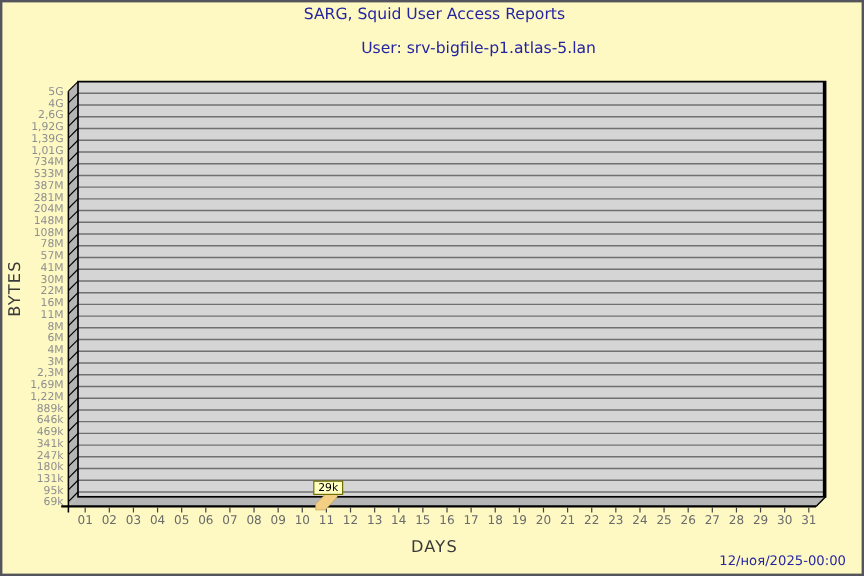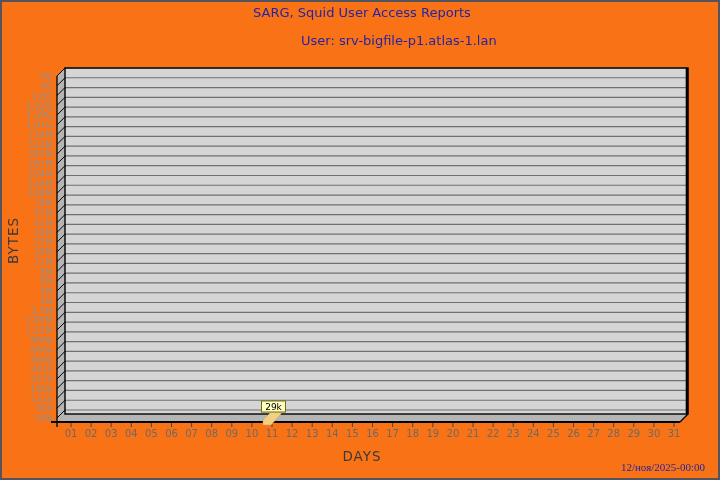--- a/index.html
+++ b/index.html
@@ -1,48 +1,48 @@
 <!DOCTYPE html>
 <html><head>
 <meta charset="utf-8">
 <style>
   html,body{margin:0;padding:0;background:#9a9aa8;font-family:"DejaVu Sans",sans-serif;}
   .page{
     position:relative;width:720px;height:480px;box-sizing:border-box;
-    background:#f97316;border:2px solid #54545c;overflow:hidden;
+    background:#fef9c3;border:2px solid #54545c;overflow:hidden;
   }
   .title-line{
     position:absolute;left:0;top:3px;width:720px;text-align:center;
     font-size:13px;color:#2525a2;white-space:pre;
   }
   .subtitle{
     position:absolute;left:299px;font-size:13px;color:#2525a2;white-space:pre;
   }
   .subtitle.period{top:17px;}
   .subtitle.user{top:31px;}
   .y-axis-title{
     position:absolute;left:3px;top:192px;height:92px;
     writing-mode:vertical-rl;transform:rotate(180deg);
     font-size:13.5px;color:#3a3a3a;letter-spacing:1px;text-align:center;
   }
   .x-axis-title{
     position:absolute;left:0;top:446px;width:720px;text-align:center;
     font-size:13.5px;color:#3a3a3a;letter-spacing:1px;
   }
   .timestamp{
-    position:absolute;right:13px;top:459px;font-size:11px;color:#2525a2;white-space:pre;font-family:Liberation Serif, serif;
+    position:absolute;right:13px;top:459px;font-size:11px;color:#2525a2;white-space:pre;
   }
   svg{position:absolute;left:0;top:0;}
 </style>
 </head>
 <body>
 
 <div class="page">
   <div class="title-line">SARG, Squid User Access Reports</div>
-  <div class="subtitle user">User: srv-bigfile-p1.atlas-1.lan</div>
+  <div class="subtitle user">User: srv-bigfile-p1.atlas-5.lan</div>
 
   <svg id="chart" width="720" height="480" viewBox="0 0 720 480">
       <polygon points="55,74 63,66 63,412 55,420" fill="#b5b5b5"></polygon>
       <polygon points="55,420 63,412 686,412 678,420" fill="#b5b5b5"></polygon>
       <rect x="63" y="66" width="623" height="346" fill="#d5d5d5"></rect>
       <line x1="63" y1="66" x2="686" y2="66" stroke="#707070" stroke-width="1.2"></line>
       <line x1="55" y1="74" x2="63" y2="66" stroke="#000000" stroke-width="1"></line>
       <text x="51" y="77.2" text-anchor="end" font-size="9px" fill="#8f8f8f" font-family="DejaVu Sans,sans-serif">5G</text>
       <line x1="63" y1="75.77142857142857" x2="686" y2="75.77142857142857" stroke="#707070" stroke-width="1.2"></line>
       <line x1="55" y1="83.77142857142857" x2="63" y2="75.77142857142857" stroke="#000000" stroke-width="1"></line>

